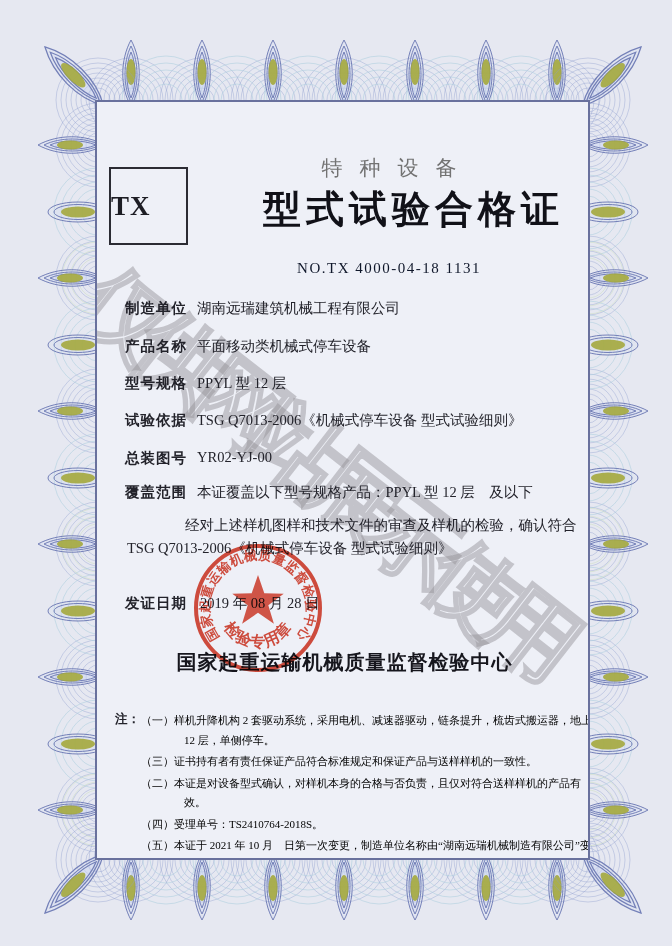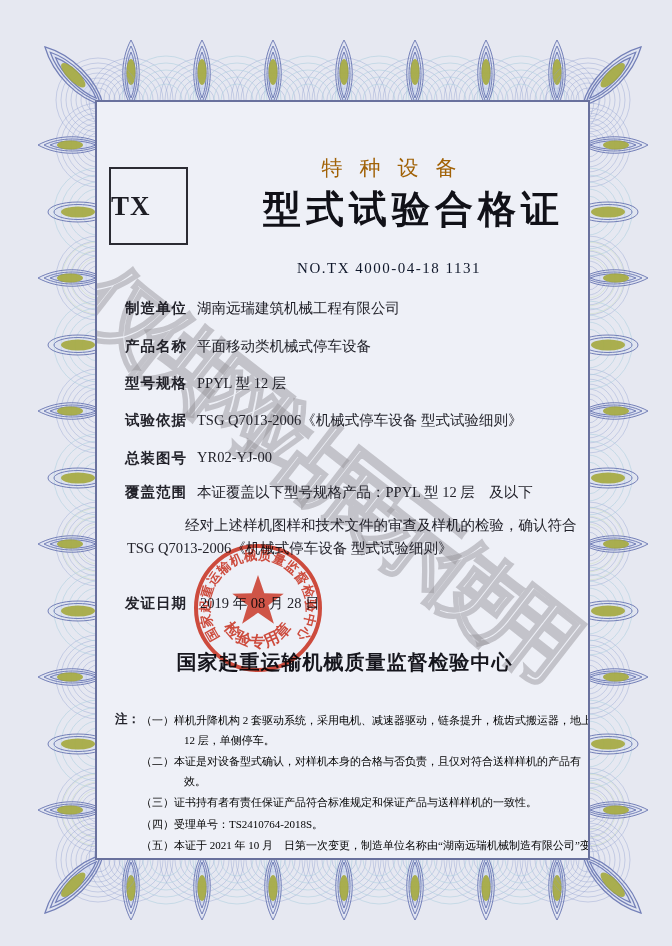--- a/index.html
+++ b/index.html
@@ -32,21 +32,21 @@
     color:transparent;-webkit-text-stroke:2.5px rgba(148,146,153,.48);
     pointer-events:none;
   }
   
   .tx-box{
     left:12px;top:65px;width:79px;height:78px;box-sizing:border-box;
     border:2px solid #2b2b33;display:flex;align-items:center;justify-content:flex-start;
     font-size:27px;font-weight:700;letter-spacing:1px;color:#1d1d24;z-index:2;
   }
   .head{left:91px;top:0;width:402px;text-align:center;z-index:2;}
-  .title-small{position:absolute;left:0;top:52px;width:100%;font-size:21px;letter-spacing:17px;text-indent:17px;font-weight:500;color:#a16207;}
+  .title-small{position:absolute;left:0;top:52px;width:100%;font-size:21px;letter-spacing:17px;text-indent:17px;font-weight:500;color:#737373;}
   .title-large{position:absolute;left:0;top:82px;width:100%;font-size:38px;font-weight:700;letter-spacing:5px;text-indent:5px;color:#111118;margin-left:22px;}
   .cert-no{position:absolute;left:0;top:158px;width:100%;font-size:15px;letter-spacing:1.5px;color:#0f172a;}
   
   .f-label{left:28px;font-size:14.5px;font-weight:600;letter-spacing:1px;z-index:2;}
   .f-value{left:100px;font-size:14.5px;font-weight:500;z-index:2;}
   .conclusion{font-size:14.5px;font-weight:500;z-index:2;}
   .org-name{left:0;top:547px;width:495px;text-align:center;font-size:20px;font-weight:700;letter-spacing:1px;color:#16161d;z-index:2;}
   .notes-label{left:18px;top:609px;font-size:12.5px;font-weight:600;z-index:2;}
   .notes{left:44px;top:609px;width:452px;z-index:2;}
   .note{font-size:11px;line-height:19.5px;font-weight:500;color:#000000;margin-bottom:2px;padding-left:3.9em;text-indent:-3.9em;}
@@ -246,19 +246,19 @@
     <text font-size="15.5" letter-spacing="1" fill="#d9412e">
       <textPath href="#stamp-arc-bottom" startOffset="50%" text-anchor="middle">检验专用章</textPath>
     </text>
   </svg>
 
   <div class="abs org-name">国家起重运输机械质量监督检验中心</div>
 
   <div class="abs notes-label">注：</div>
   <div class="abs notes">
     <div class="note">（一）样机升降机构 2 套驱动系统，采用电机、减速器驱动，链条提升，梳齿式搬运器，地上 12 层，单侧停车。</div>
+    <div class="note">（三）证书持有者有责任保证产品符合标准规定和保证产品与送样样机的一致性。</div>
     <div class="note">（二）本证是对设备型式确认，对样机本身的合格与否负责，且仅对符合送样样机的产品有效。</div>
-    <div class="note">（三）证书持有者有责任保证产品符合标准规定和保证产品与送样样机的一致性。</div>
     <div class="note">（四）受理单号：TS2410764-2018S。</div>
     <div class="note">（五）本证于 2021 年 10 月　日第一次变更，制造单位名称由“湖南远瑞机械制造有限公司”变更为“湖南远瑞建筑机械工程有限公司”。本证其它信息未作变更。详见型式试验报告 18-Z-1131 制造单位名称变更表。</div>
   </div>
 
 </div>
 
 </body></html>

